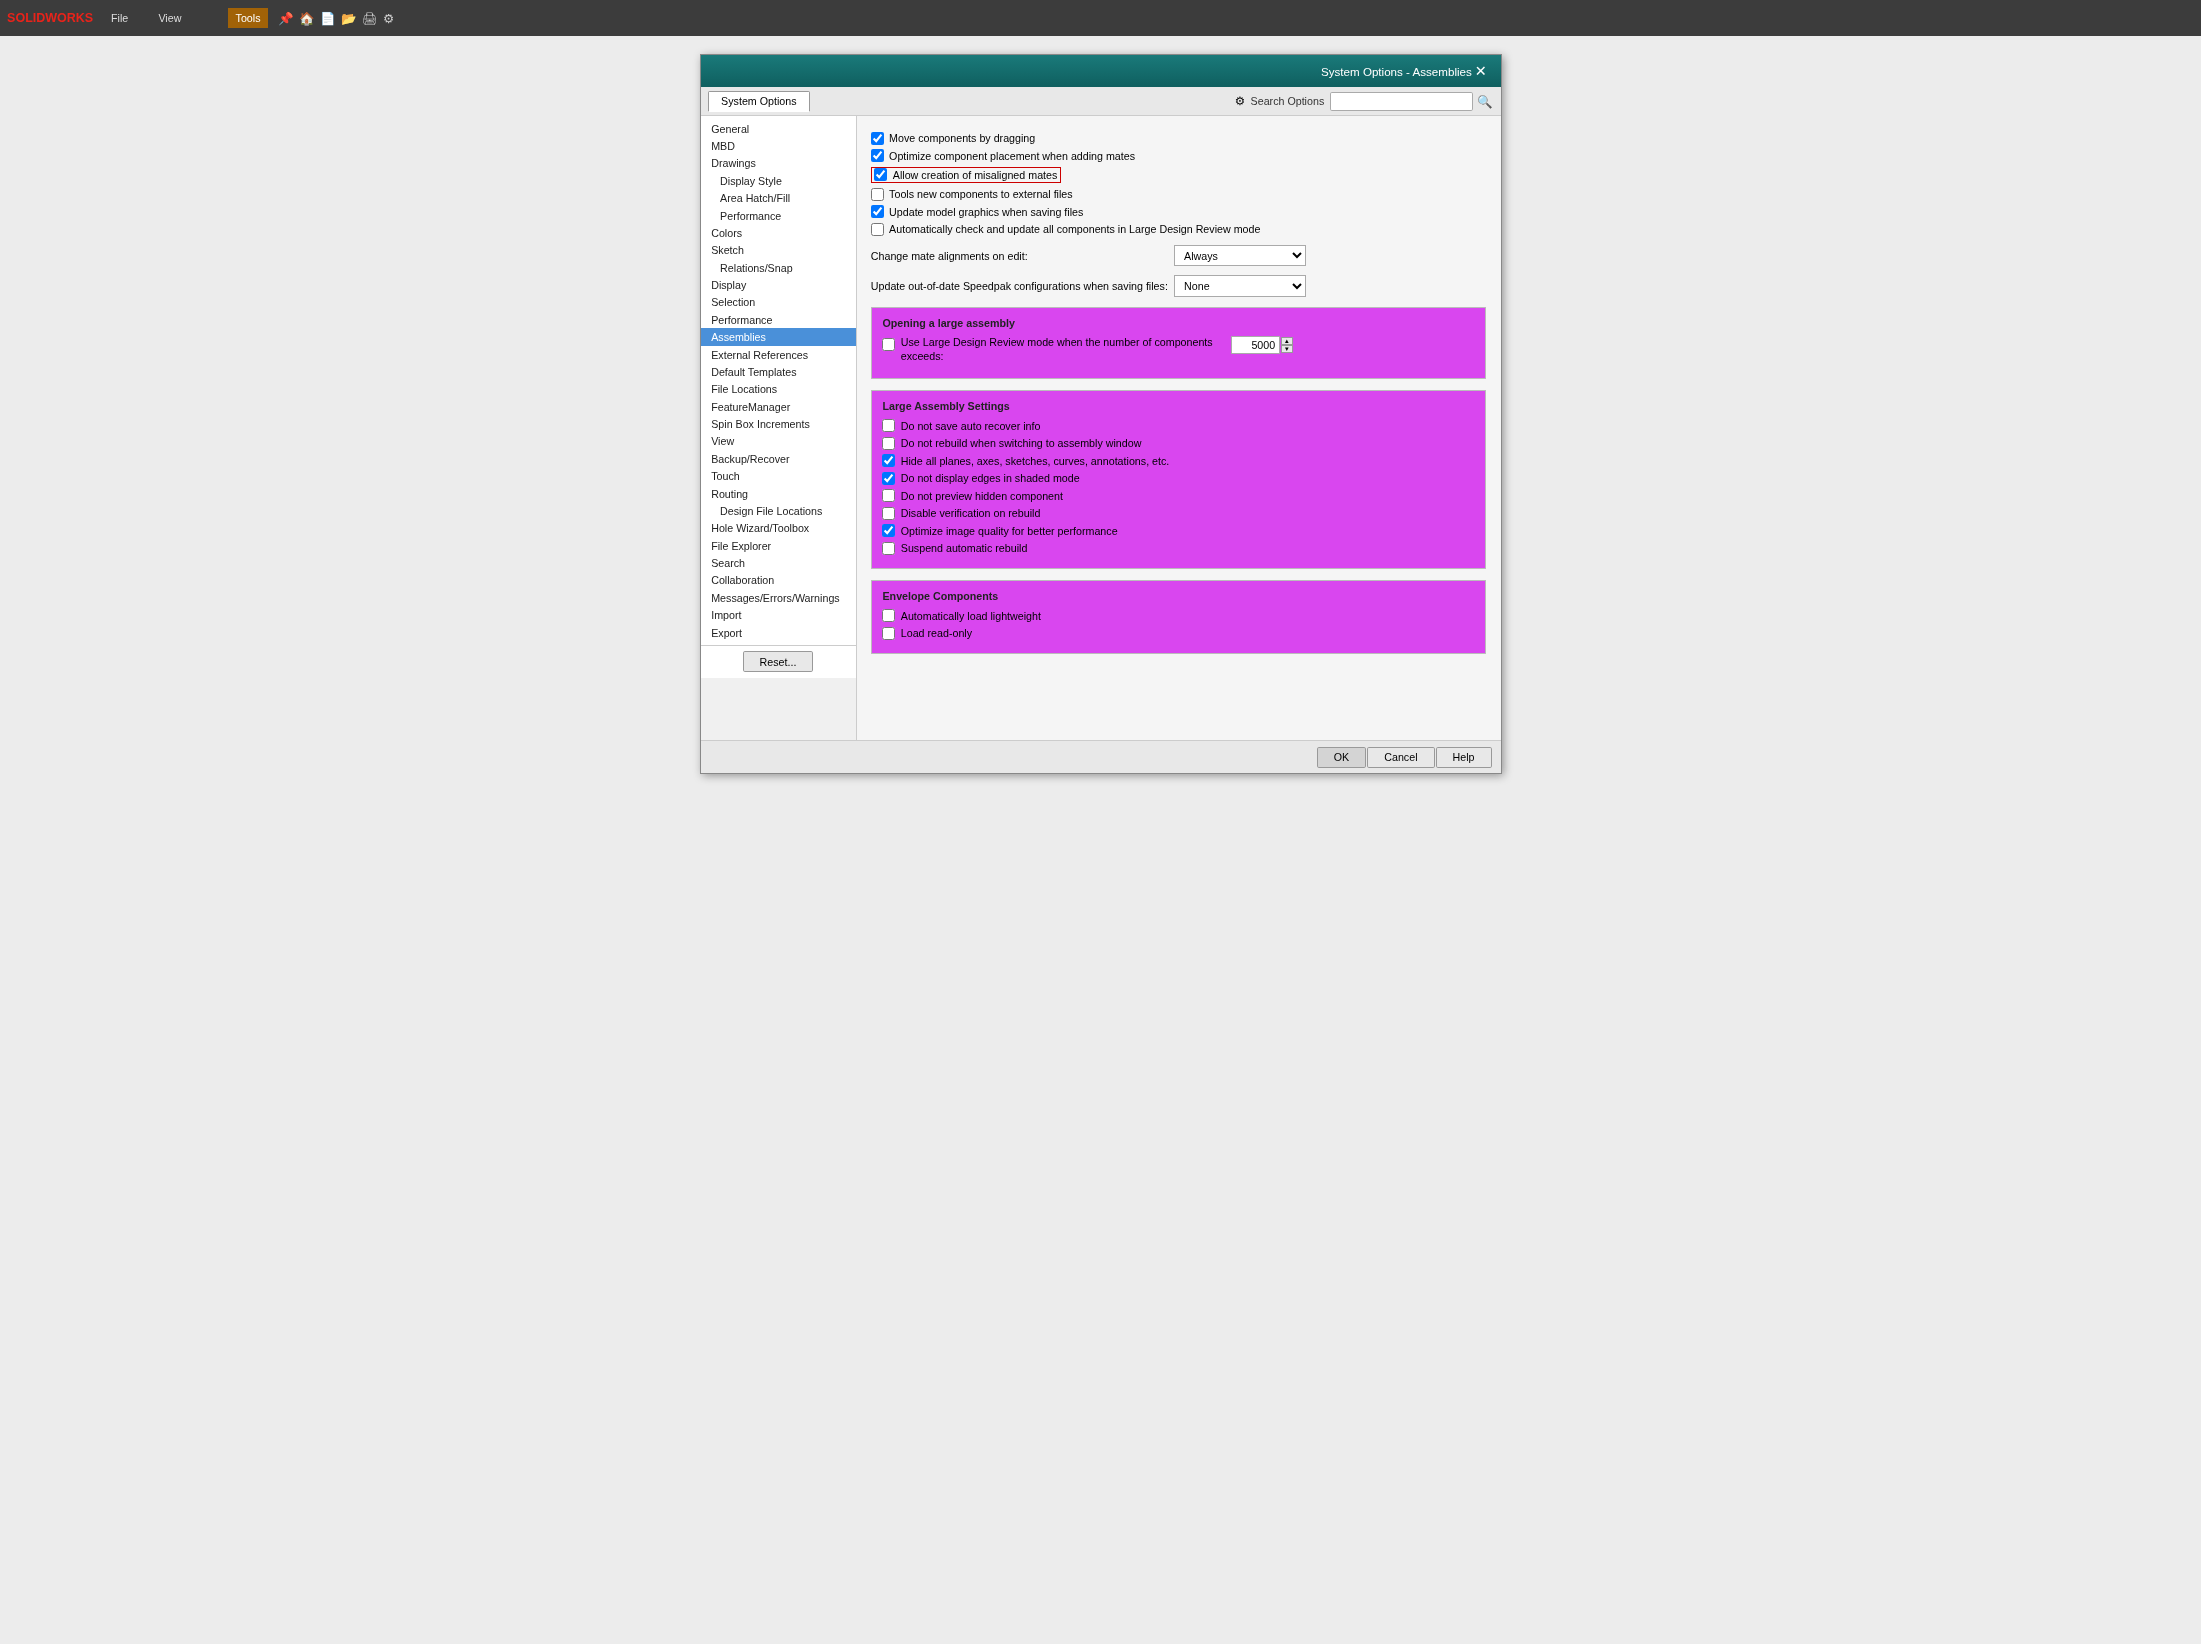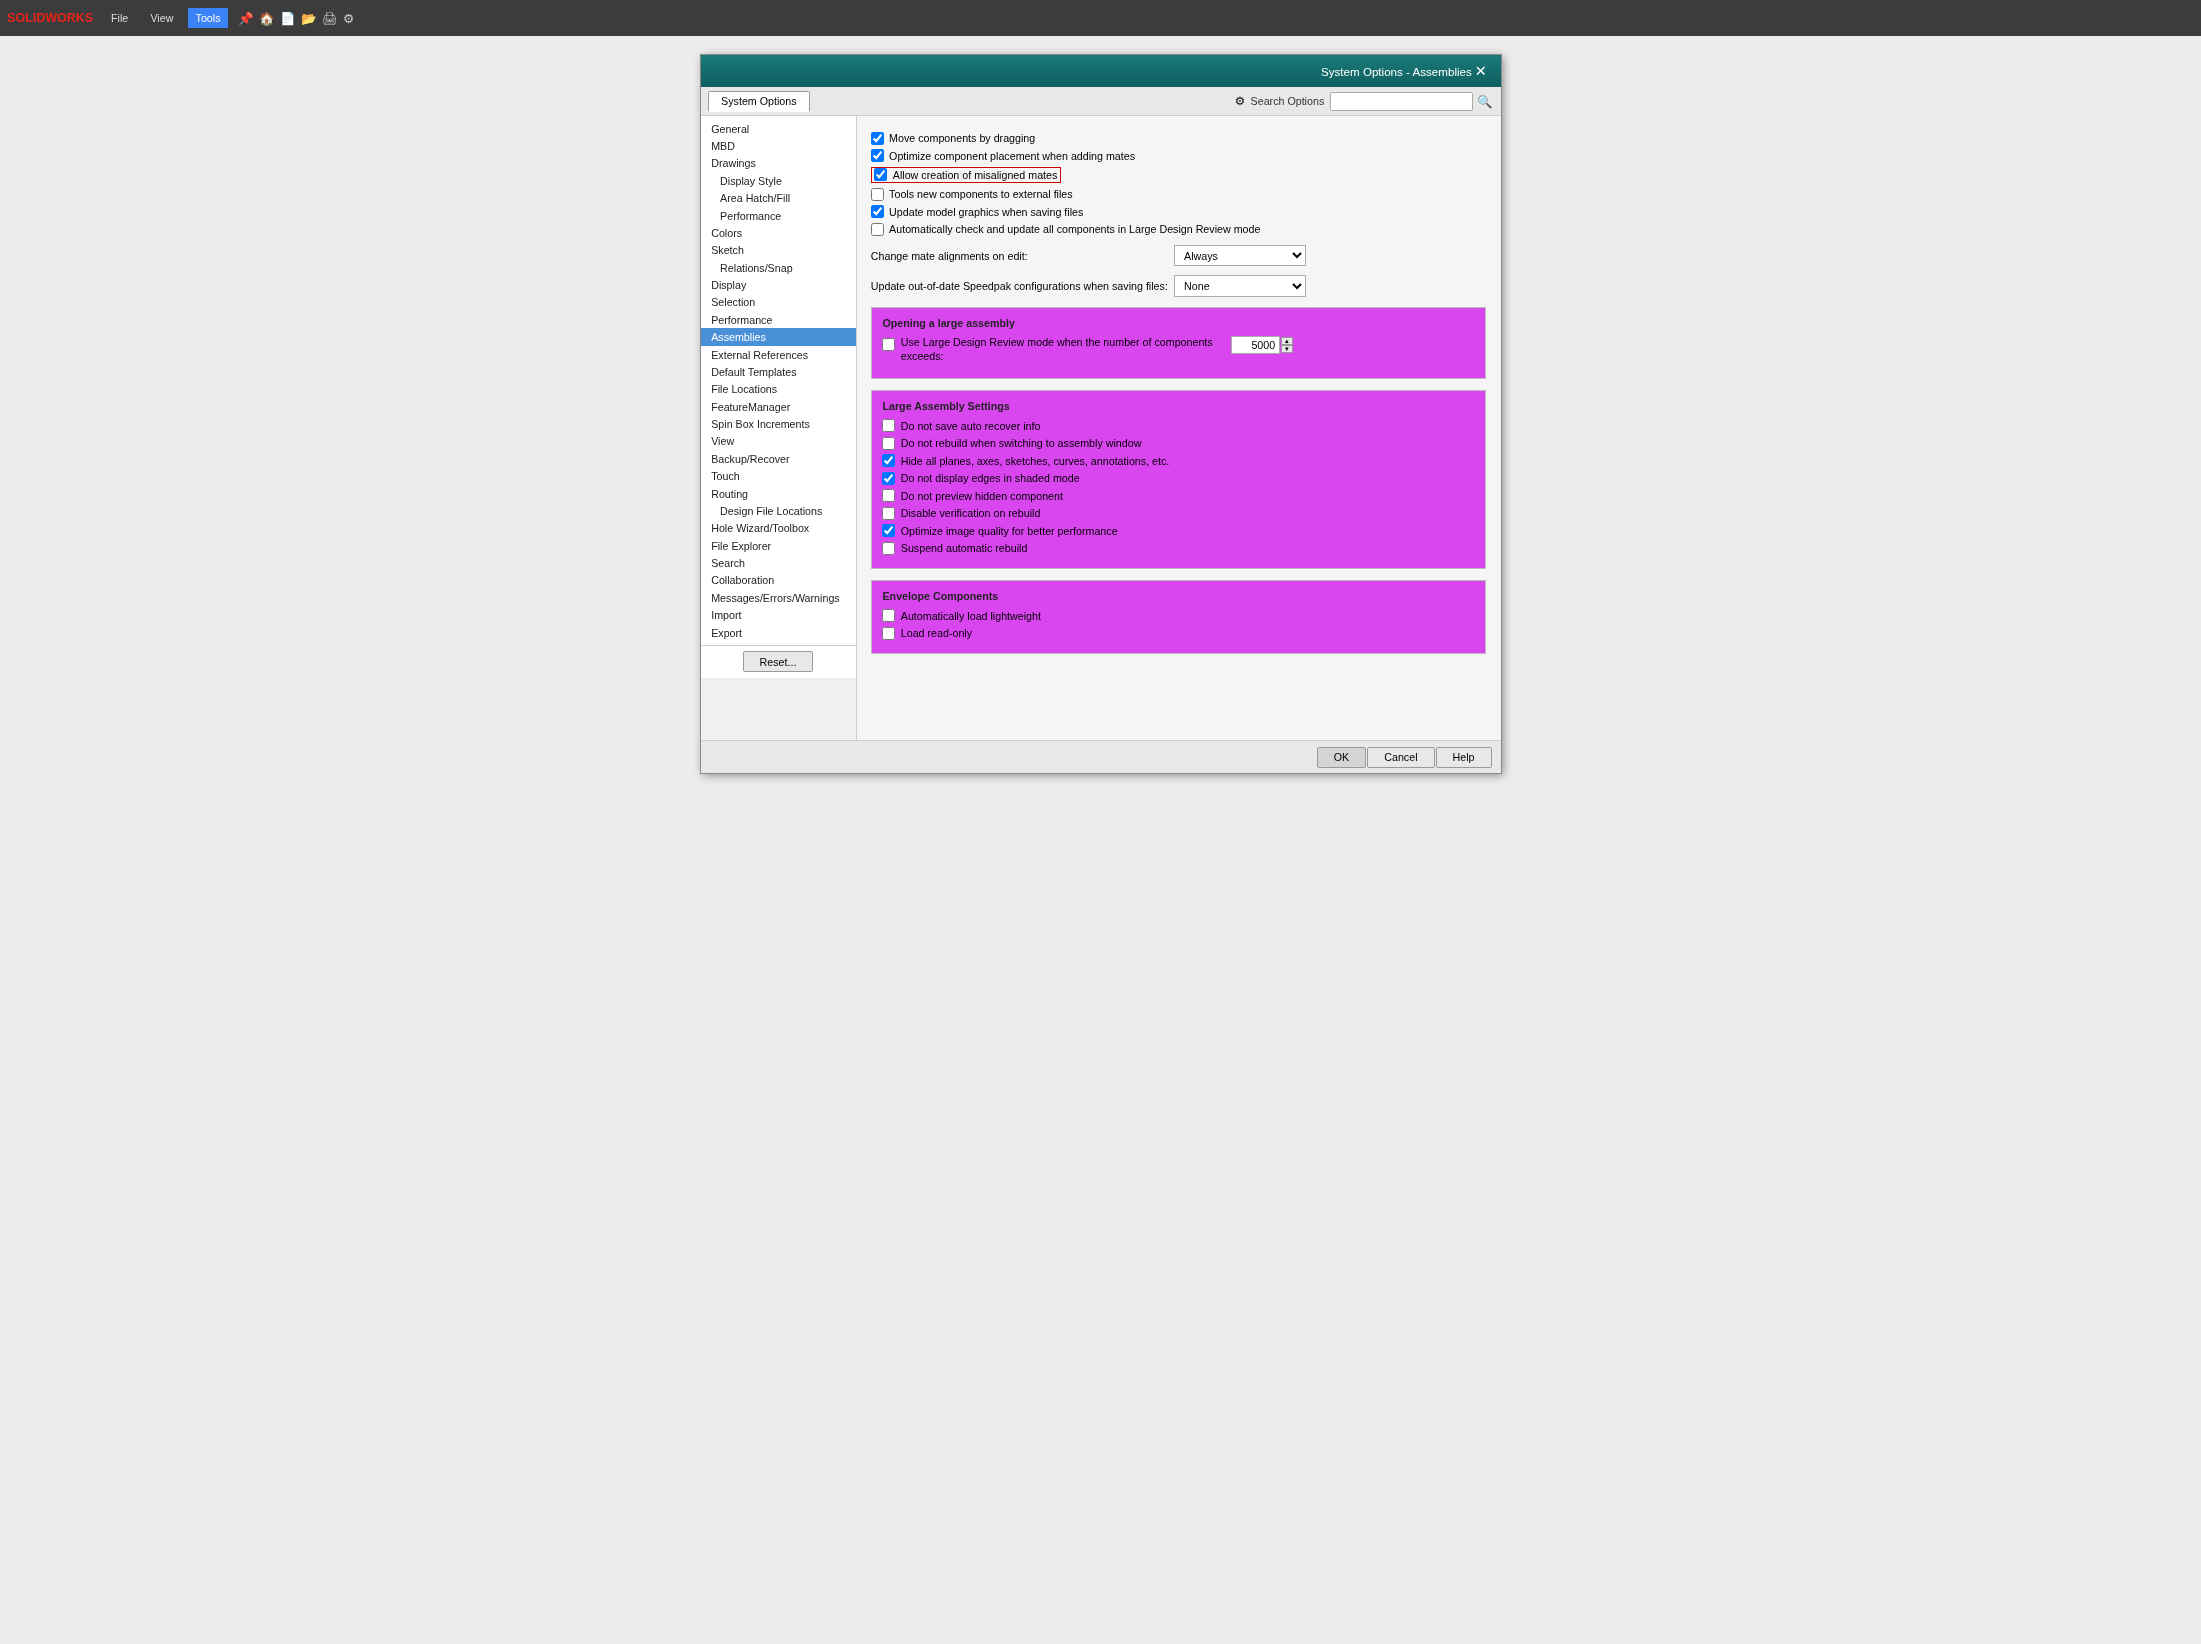--- a/index.html
+++ b/index.html
@@ -243,29 +243,29 @@
       gap: 3.6px;
     }
     .topbar-logo {
       color: #e8231a;
       font-weight: bold;
       font-size: 12.5px;
       margin-right: 7.1px;
     }
     .topbar-menu {
       display: flex;
-      gap: 8px;
+      gap: 16px;
     }
     .topbar-menu-item {
       color: #ddd;
       font-size: 10.7px;
       padding: 3.6px 7.1px;
       cursor: pointer;
     }
-    .topbar-menu-item.active { background: #3b82f6; color: white; }
+    .topbar-menu-item.active { background: #a16207; color: white; margin-left: 24px; }
     .topbar-icons {
       display: flex;
       gap: 5.3px;
       margin-left: 7.1px;
       color: #ccc;
       font-size: 12.5px;
     }
     .topbar-icon { cursor: pointer; }
   </style>
 </head>

